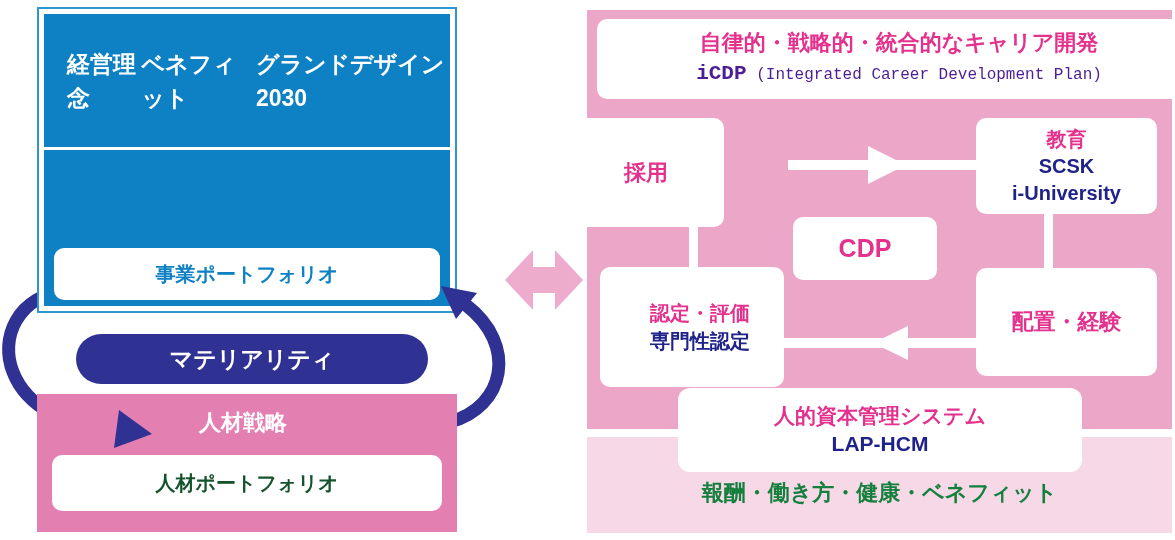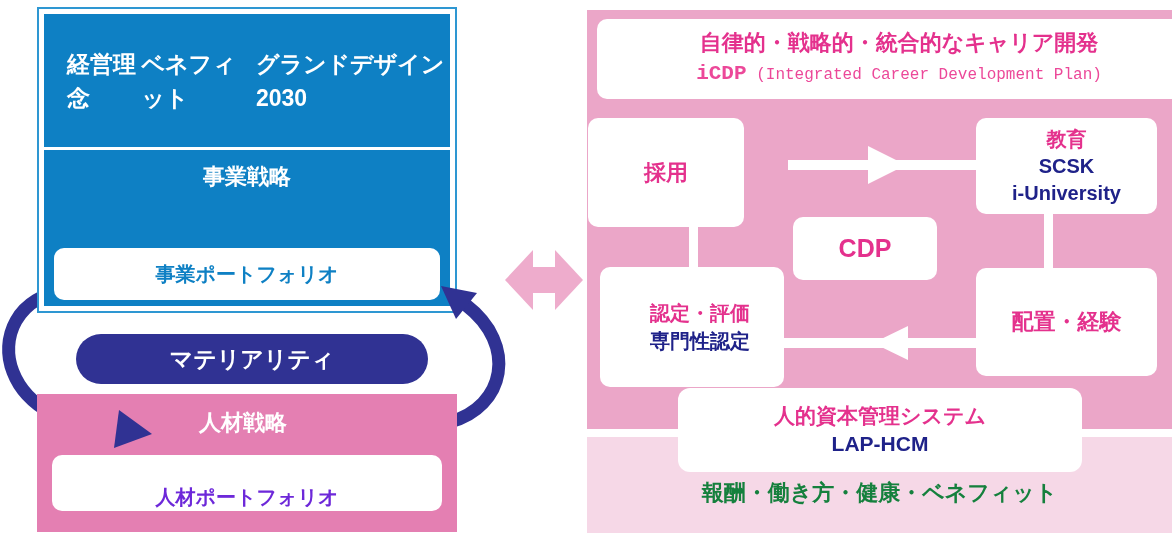--- a/index.html
+++ b/index.html
@@ -27,36 +27,36 @@
     background:#ffffff;color:#0e80c4;font-size:20px;font-weight:bold;
   }
   .value-pill{
     left:76px;top:334px;width:352px;height:50px;border-radius:25px;background:#303293;
     color:#ffffff;font-size:23px;font-weight:bold;
   }
   .hr-box{left:37px;top:394px;width:420px;height:138px;background:#e47fb2;}
   .hr-label{position:absolute;left:0;right:8px;top:14px;color:#ffffff;font-size:22px;font-weight:bold;text-align:center;}
   .hr-portfolio{
     position:absolute;left:15px;right:15px;top:61px;height:56px;border-radius:10px;
-    background:#ffffff;color:#6d28d9;font-size:20px;font-weight:bold;align-items:flex-end;
+    background:#ffffff;color:#14532d;font-size:20px;font-weight:bold;
   }
   svg.layer{position:absolute;left:0;top:0;pointer-events:none;}
 
   
   .career-panel{left:587px;top:10px;width:585px;height:419px;background:#eba6c8;}
   .benefits-panel{left:587px;top:437px;width:585px;height:96px;background:#f6d8e7;}
   .wbox{background:#ffffff;border-radius:10px;}
   .career-header{left:597px;top:19px;width:604px;height:80px;font-family:Liberation Mono, monospace;}
   .career-title{color:#e4318d;font-size:22px;font-weight:bold;line-height:30px;}
-  .icdp-line{color:#ec4899;font-size:16px;line-height:28px;}
+  .icdp-line{color:#4c1d95;font-size:16px;line-height:28px;}
   .icdp-line .icdp{font-size:21px;font-weight:bold;}
   .pinktxt{color:#e4318d;}
   .bluetxt{color:#1f2289;}
   .box-label{font-size:22px;font-weight:bold;}
-  .recruitment-box{left:588px;top:118px;width:156px;height:109px;}
+  .recruitment-box{left:568px;top:118px;width:156px;height:109px;}
   .education-box{left:976px;top:118px;width:181px;height:96px;line-height:27px;font-size:20px;font-weight:bold;}
   .cdp-box{left:793px;top:217px;width:144px;height:63px;font-size:25px;font-weight:bold;}
   .certification-box{left:600px;top:267px;width:184px;height:120px;line-height:28px;font-size:20px;font-weight:bold;padding-left:16px;}
   .placement-box{left:976px;top:268px;width:181px;height:108px;}
   .vline{background:#ffffff;}
   .hshaft{background:#ffffff;}
   .tri{width:0;height:0;}
   .tri-right{border-top:19px solid transparent;border-bottom:19px solid transparent;border-left:38px solid #ffffff;}
   .tri-left{border-top:17px solid transparent;border-bottom:17px solid transparent;border-right:35px solid #ffffff;}
   .hcm-box{left:678px;top:388px;width:404px;height:84px;border-radius:12px;line-height:28px;font-size:21px;font-weight:bold;}
@@ -74,21 +74,20 @@
 
   <div class="abs strategy-outer">
     <div class="strategy-inner">
       <div class="philosophy">
         <span>経営理念</span>
         <span>ベネフィット</span>
         <span>グランドデザイン2030</span>
       </div>
       <div class="divider"></div>
       <div class="biz-sec">
-        <div class="biz-label">事業戦略</div>
         <div class="biz-portfolio center">
           <span>事業ポートフォリオ</span>
         </div>
       </div>
     </div>
   </div>
 
   <div class="abs value-pill center">
     <span>マテリアリティ</span>
   </div>

